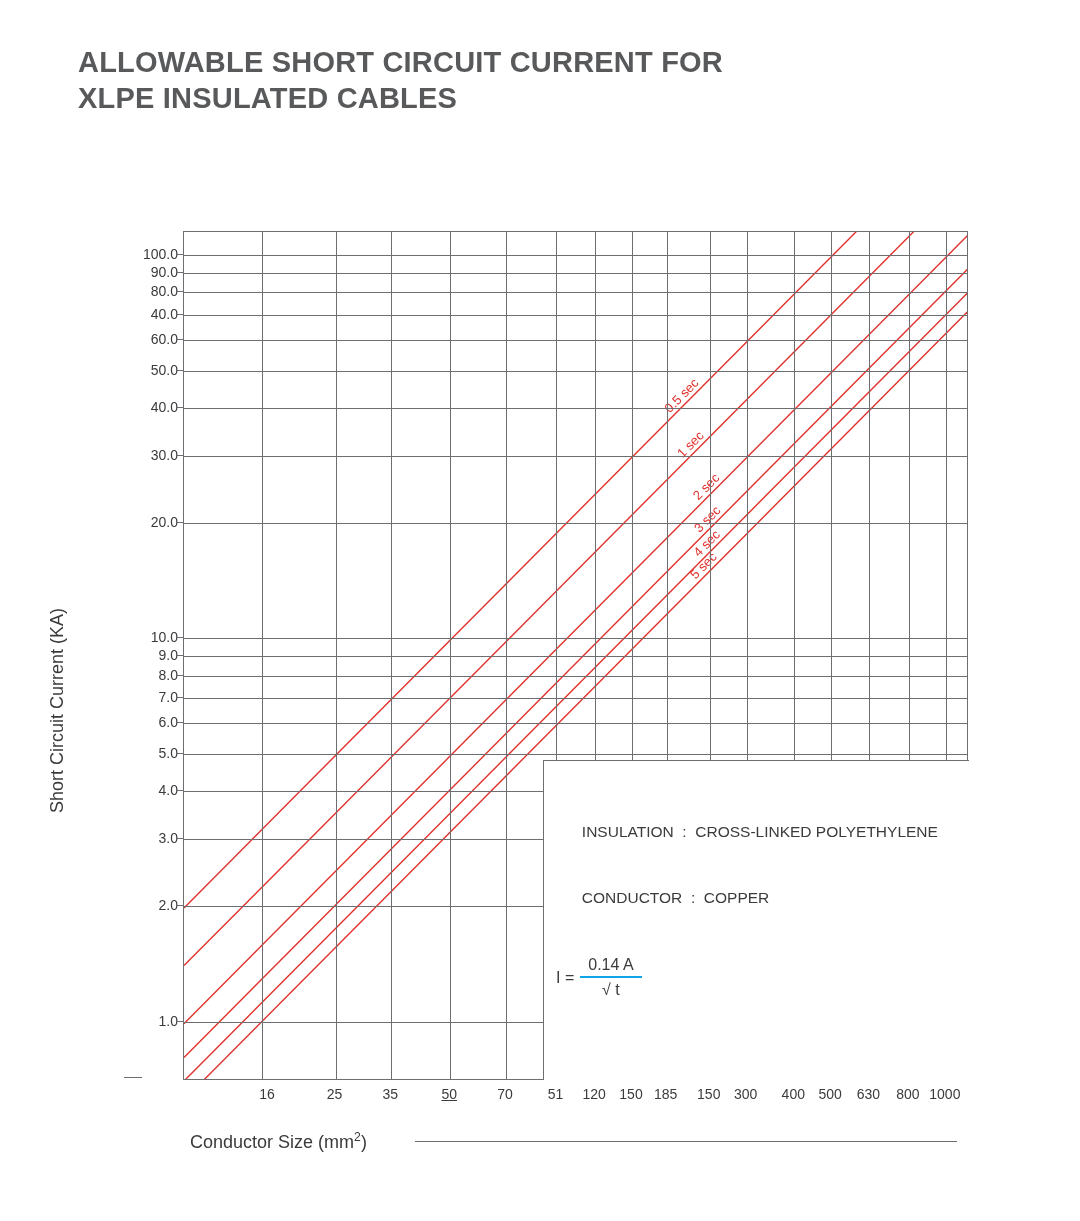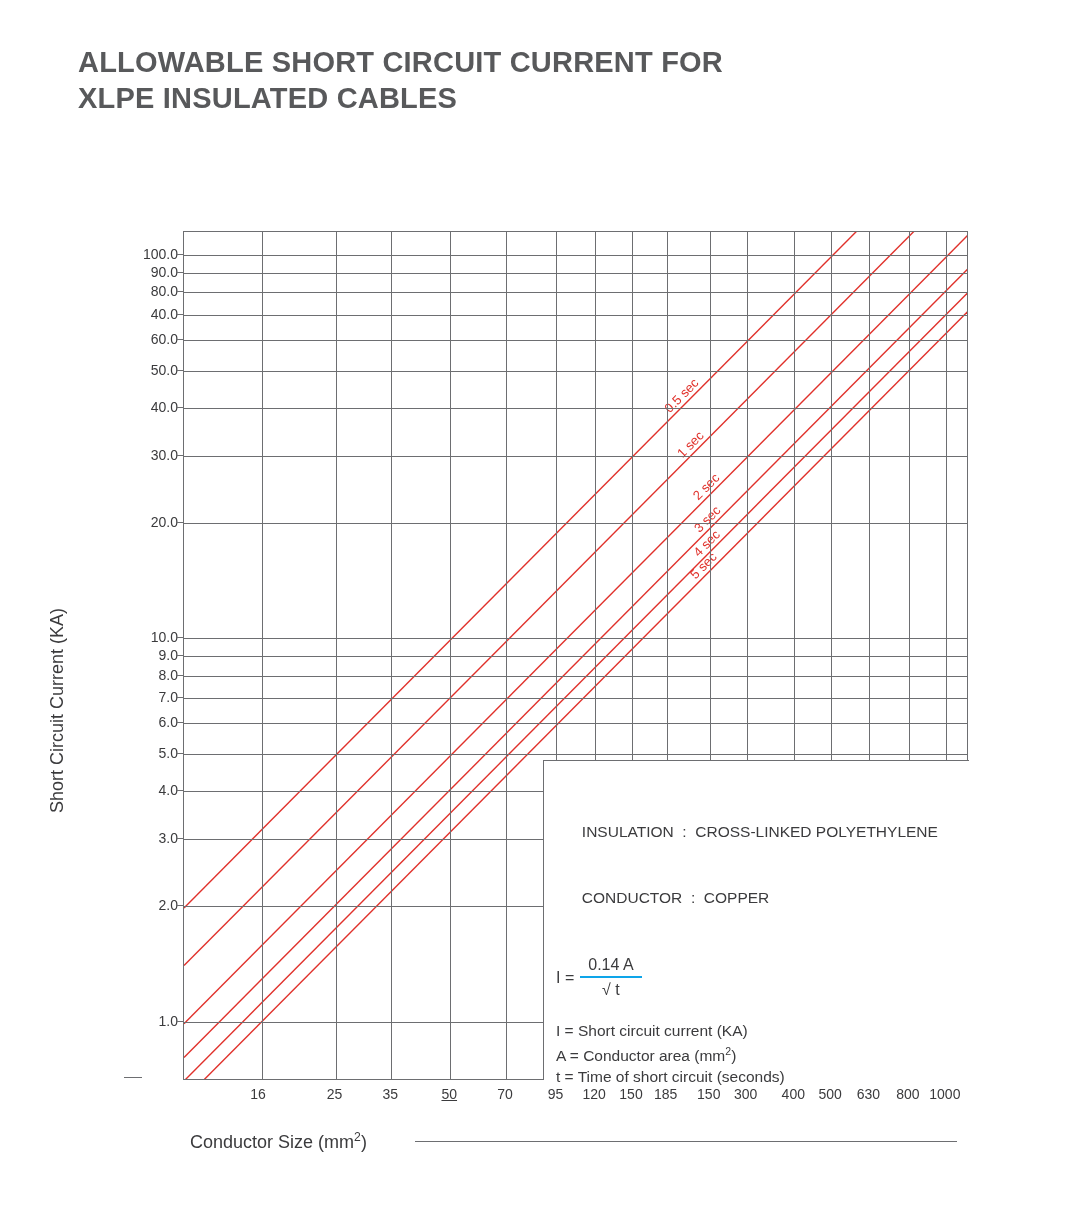--- a/index.html
+++ b/index.html
@@ -309,26 +309,26 @@
       <div class="hline" style="top: 491px;"></div>
       <div class="hline" style="top: 522px;"></div>
       <div class="hline" style="top: 559px;"></div>
       <div class="hline" style="top: 607px;"></div>
       <div class="hline" style="top: 674px;"></div>
       <div class="hline" style="top: 790px;"></div>
     </div>
 </div>
 
 <div id="xlabels">
-    <div class="xtick" style="left: 75px;">16</div>
+    <div class="xtick" style="left: 84px;">16</div>
     <div class="xtick" style="left: 151.591px;">25</div>
     <div class="xtick" style="left: 207.257px;">35</div>
     <div class="xtick" style="left: 266.265px; text-decoration: underline;">50</div>
     <div class="xtick" style="left: 321.931px;">70</div>
-    <div class="xtick" style="left: 372.453px;">95</div>
+    <div class="xtick" style="left: 372.453px;">51</div>
     <div class="xtick" style="left: 411.102px;">120</div>
     <div class="xtick" style="left: 448.019px;">150</div>
     <div class="xtick" style="left: 482.715px;">185</div>
     <div class="xtick" style="left: 525.776px;">150</div>
     <div class="xtick" style="left: 562.693px;">300</div>
     <div class="xtick" style="left: 610.287px;">400</div>
     <div class="xtick" style="left: 647.204px;">500</div>
     <div class="xtick" style="left: 685.439px;">630</div>
     <div class="xtick" style="left: 724.961px;">800</div>
     <div class="xtick" style="left: 761.878px;">1000</div>
@@ -355,19 +355,14 @@
 
     <div class="formula">
       <span class="lhs">I =</span>
       <span class="frac">
         <span class="num">0.14 A</span>
         <span class="den">√ t</span>
       </span>
     </div>
 
 
-    <div class="deflist">
-      <div>I = Short circuit current (KA)</div>
-      <div><span>A = Conductor area (mm</span><sup>2</sup><span>)</span></div>
-      <div>t = Time of short circuit (seconds)</div>
-    </div>
   </div>
 </div>
 
 </body></html>

